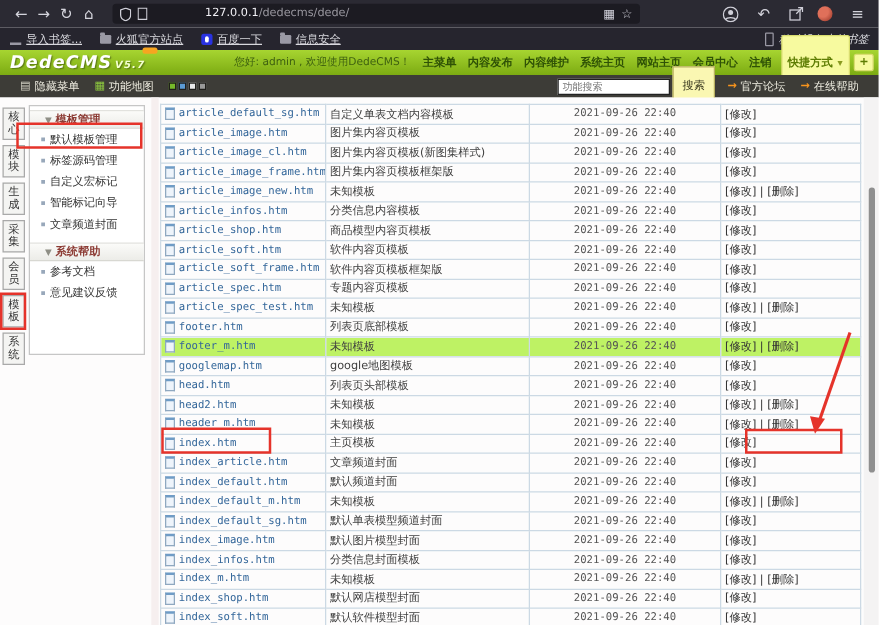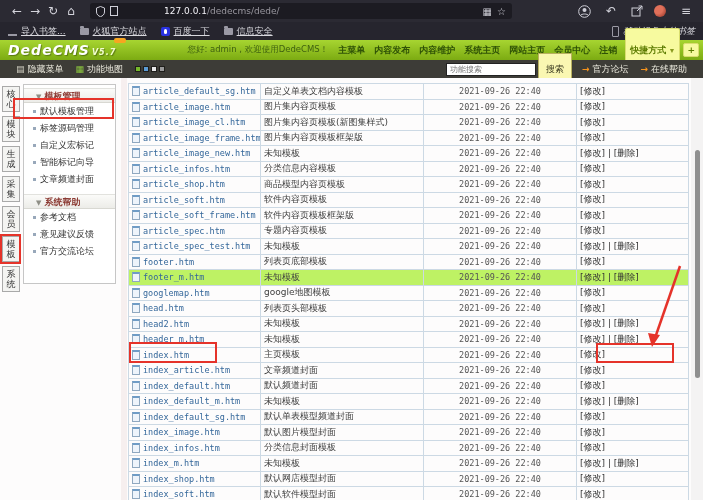--- a/index.html
+++ b/index.html
@@ -248,24 +248,20 @@
     <div class="sec-gap"></div>
     <div class="sec-h"><span class="car">▼</span><span>系统帮助</span></div>
     <div class="sec-item">
       <span class="bullet"></span>
       <span>参考文档</span>
     </div>
     <div class="sec-item">
       <span class="bullet"></span>
       <span>意见建议反馈</span>
     </div>
-    <div class="sec-item">
-      <span class="bullet"></span>
-      <span>官方交流论坛</span>
-    </div>
   </div>
 
 <table class="tpl-table">
   <colgroup>
       <col style="width:132px">
       <col style="width:163px">
       <col style="width:153px">
       <col style="width:112px">
     </colgroup>
   <tbody>

